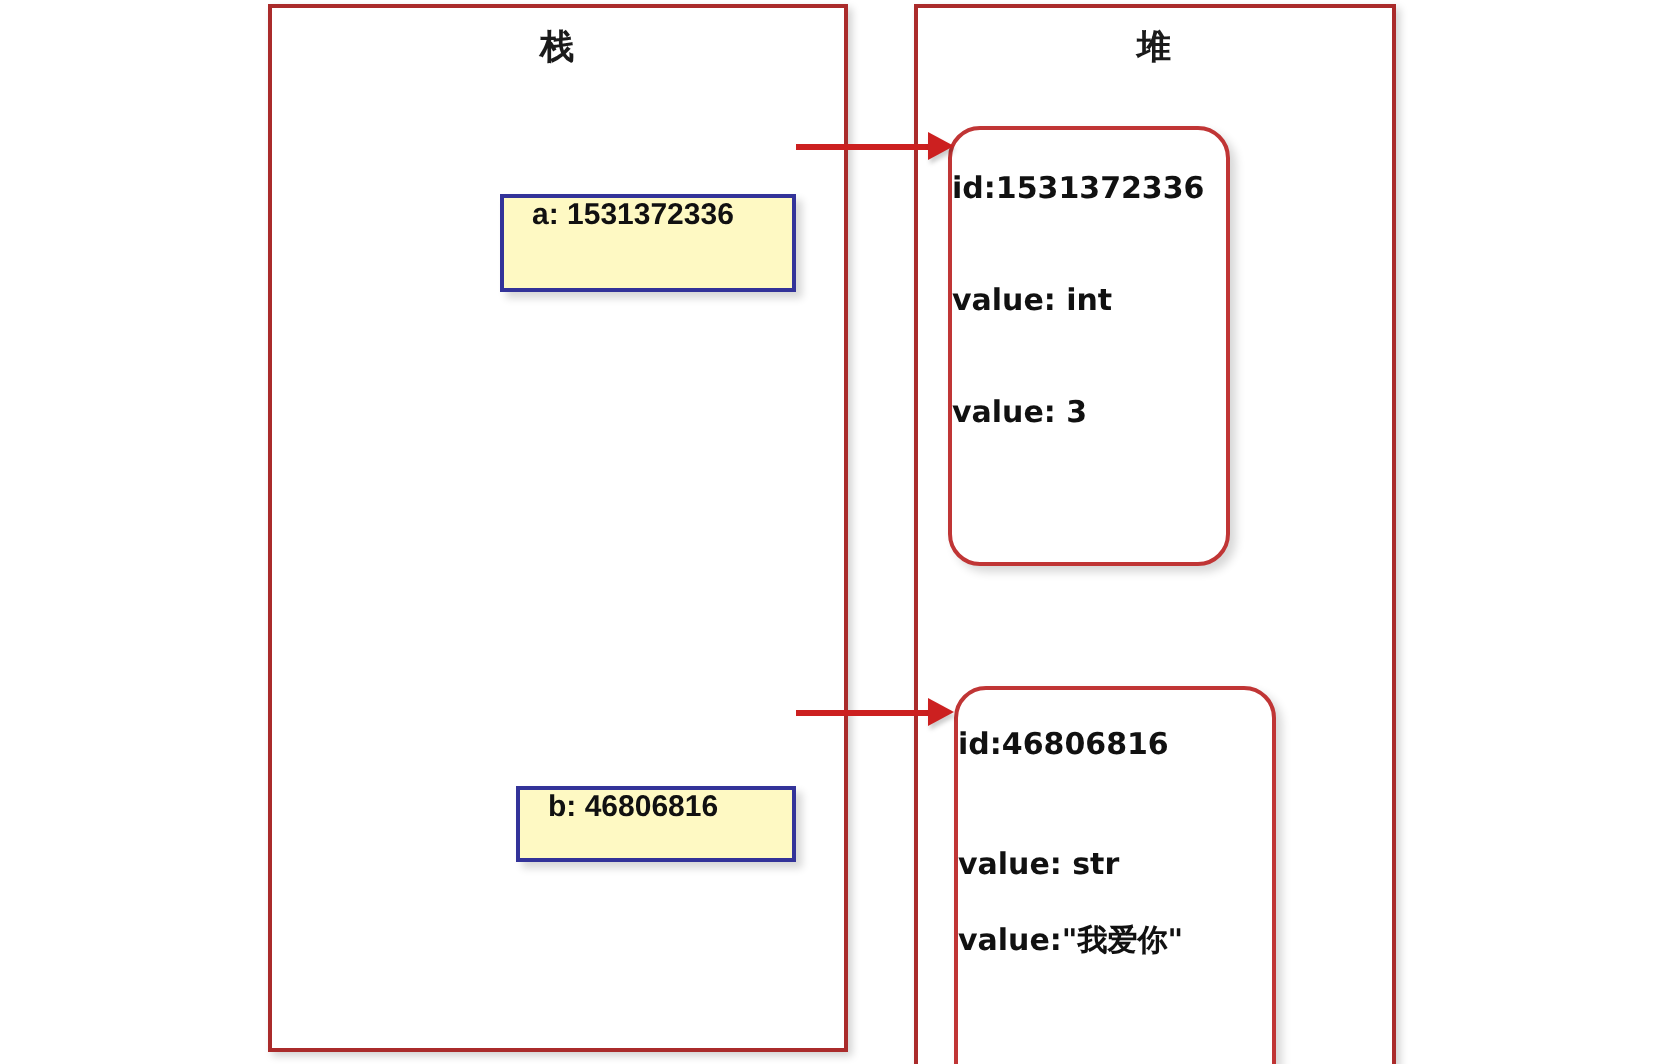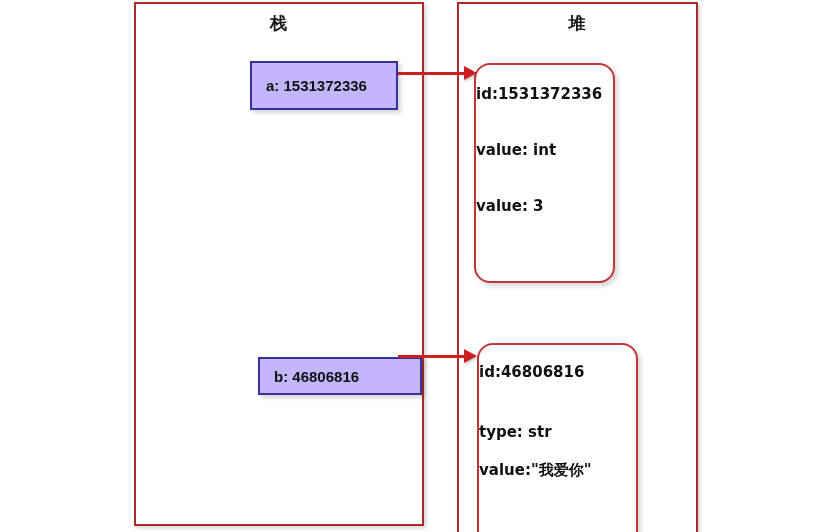--- a/index.html
+++ b/index.html
@@ -47,45 +47,46 @@
     color: #1a1a1a;
     font-family: "DejaVu Sans", "Liberation Sans", sans-serif;
     letter-spacing: 1px;
   }
   #stack-region .region-title { top: 8px; }
   #heap-region  .region-title { top: 8px; }
 
   
   .var-box {
     position: absolute;
-    background: #c4b5fd;
+    background: #fef9c3;
     border: 2px solid #333399;
     box-sizing: border-box;
     display: flex;
-    align-items: center;
+    align-items: flex-start;
     box-shadow: 3px 3px 4px rgba(0,0,0,0.16);
     z-index: 4;
+    margin-top: 36px;
   }
   .var-box .var-label {
     padding-left: 14px;
     font-size: 15px;
     font-weight: 700;
     color: #111111;
     white-space: nowrap;
   }
   #var-a-box {
     left: 250px;
     top: 61px;
     width: 148px;
     height: 49px;
   }
   #var-b-box {
     left: 258px;
     top: 357px;
-    width: 164px;
+    width: 140px;
     height: 38px;
   }
 
   
   .heap-box {
     position: absolute;
     background: #ffffff;
     border: 2px solid #c03535;
     border-radius: 16px;
     box-sizing: border-box;
@@ -172,21 +173,21 @@
   </div>
 
   <div class="heap-box" id="heap-obj-int">
     <span class="heap-line l1">id:1531372336</span>
     <span class="heap-line l2">value: int</span>
     <span class="heap-line l3">value:  3</span>
   </div>
 
   <div class="heap-box" id="heap-obj-str">
     <span class="heap-line l1">id:46806816</span>
-    <span class="heap-line l2">type: str</span>
+    <span class="heap-line l2">value: str</span>
     <span class="heap-line l3">value:"我爱你"</span>
   </div>
 
   <div class="arrow" id="arrow-a">
     <div class="shaft"></div>
     <div class="head"></div>
   </div>
 
   <div class="arrow" id="arrow-b">
     <div class="shaft"></div>

